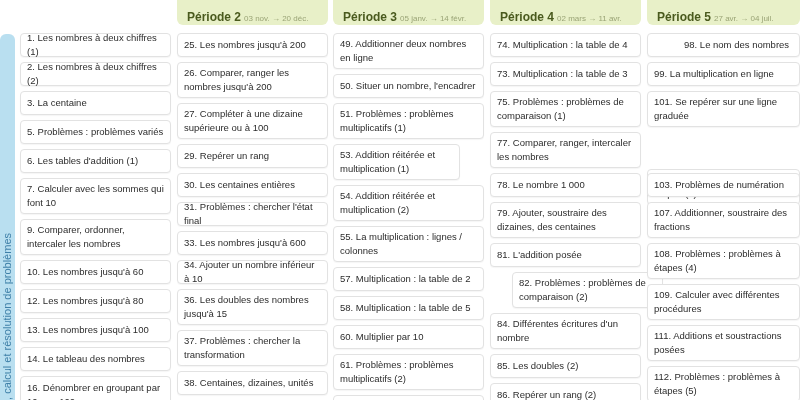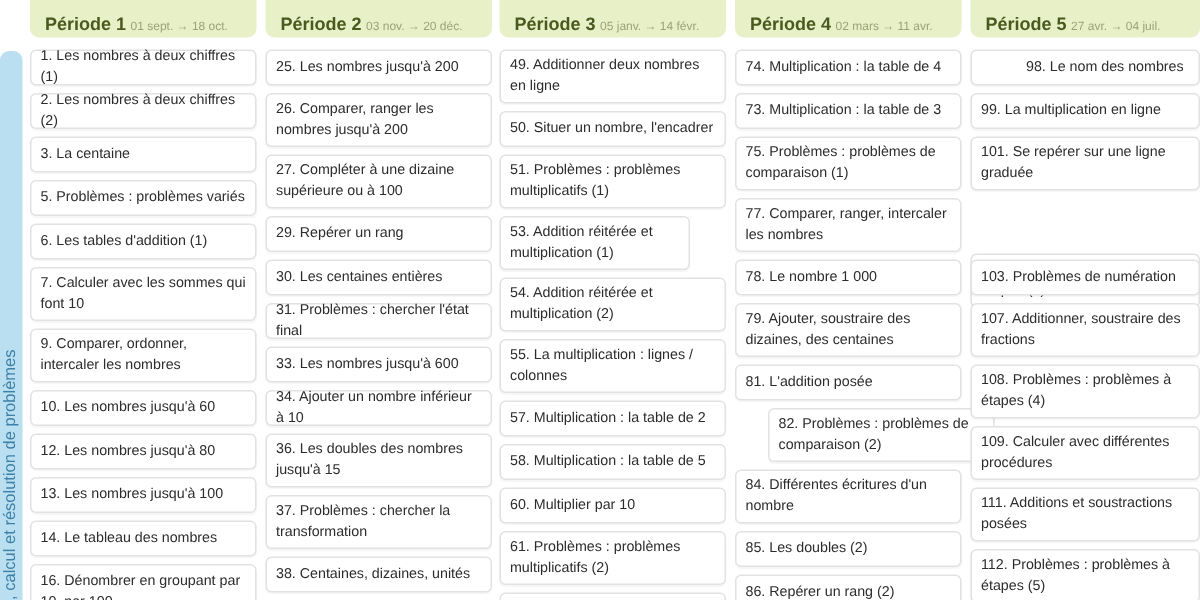--- a/index.html
+++ b/index.html
@@ -32,23 +32,20 @@
       box-shadow: 0 1px 1px rgba(0,0,0,0.04);
       padding: 0 6px; display: flex; align-items: center;
       font-size: 9.5px; line-height: 14px; color: #2c2c2c;
       cursor: pointer;
     }
   </style>
 </head>
 <body>
 
 <div class="headers">
-  <div class="period-header" style="left:20px;width:151px;">
-    <span class="period-title">Période 1</span><span class="period-dates">01 sept. → 18 oct.</span>
-  </div>
   <div class="period-header" style="left:177px;width:151px;">
     <span class="period-title">Période 2</span><span class="period-dates">03 nov. → 20 déc.</span>
   </div>
   <div class="period-header" style="left:333px;width:151px;">
     <span class="period-title">Période 3</span><span class="period-dates">05 janv. → 14 févr.</span>
   </div>
   <div class="period-header" style="left:490px;width:151px;">
     <span class="period-title">Période 4</span><span class="period-dates">02 mars → 11 avr.</span>
   </div>
   <div class="period-header" style="left:647px;width:153px;">

